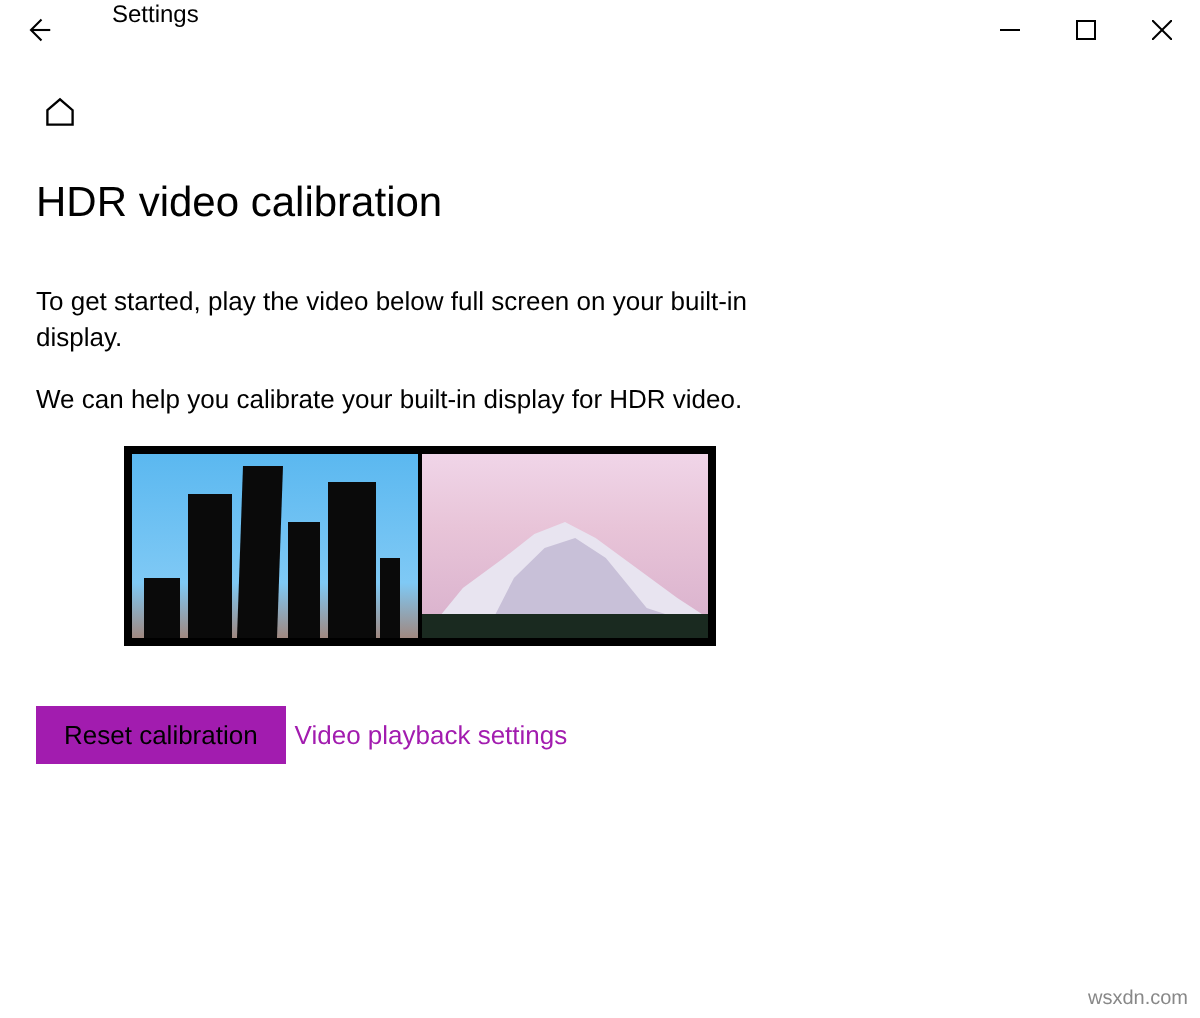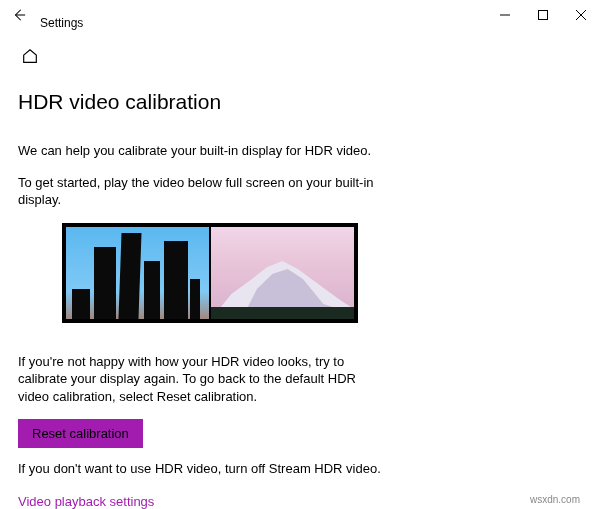--- a/index.html
+++ b/index.html
@@ -8,23 +8,24 @@
     background: #fff;
     color: #000;
     width: 600px;
     height: 509px;
     overflow: hidden;
     position: relative;
   }
   .titlebar {
     height: 30px;
     display: flex;
-    align-items: flex-end;
+    align-items: flex-start;
     padding: 0 0 0 4px;
     position: relative;
+    gap: 16px;
   }
   .back-btn {
     width: 30px;
     height: 30px;
     display: flex;
     align-items: center;
     justify-content: center;
     cursor: pointer;
   }
   .title-text {
@@ -137,21 +138,21 @@
     margin-bottom: 12px;
   }
   .link {
     color: #a21caf;
     font-size: 13px;
     cursor: pointer;
     display: inline-block;
   }
   .watermark {
     position: absolute;
-    right: 20px;
+    right: 6px;
     bottom: 4px;
     font-size: 10px;
     color: #888;
     margin-top: 30px;
   }
 </style>
 </head>
 <body>
 
 <div class="titlebar">
@@ -186,23 +187,23 @@
   <div class="home-btn">
     <svg width="18" height="18" viewBox="0 0 20 20">
       <path d="M3 9 L10 3 L17 9 L17 17 L3 17 Z" stroke="#000" stroke-width="1.3" fill="none"></path>
     </svg>
   </div>
 </div>
 
 <div class="content">
   <h1>HDR video calibration</h1>
 
+  <p class="para">To get started, play the video below full screen on your built-in display.</p>
+
   <p class="para">We can help you calibrate your built-in display for HDR video.</p>
-
-  <p class="para">To get started, play the video below full screen on your built-in display.</p>
 
   <div class="video-wrap">
     <div class="vid-panel">
       <div class="city-sky"></div>
       <div class="bld b1"></div>
       <div class="bld b2"></div>
       <div class="bld b3"></div>
       <div class="bld b4"></div>
       <div class="bld b5"></div>
       <div class="bld b6"></div>
@@ -214,22 +215,20 @@
           <polygon points="0,60 20,35 40,20 55,8 70,2 85,10 105,25 125,40 140,50 140,60" fill="#e8e4f0"></polygon>
           <polygon points="30,60 45,30 60,15 75,10 90,20 110,45 140,55 140,60" fill="#c8c0d8"></polygon>
         </svg>
       </div>
       <div class="fg"></div>
     </div>
   </div>
 
   <div class="spacer"></div>
 
-  <p class="para">If you're not happy with how your HDR video looks, try to calibrate your display again. To go back to the default HDR video calibration, select Reset calibration.</p>
 
   <button class="reset-btn">Reset calibration</button>
 
-  <p class="para">If you don't want to use HDR video, turn off Stream HDR video.</p>
 
   <span class="link">Video playback settings</span>
 </div>
 
 <span class="watermark">wsxdn.com</span>
 
 </body></html>

